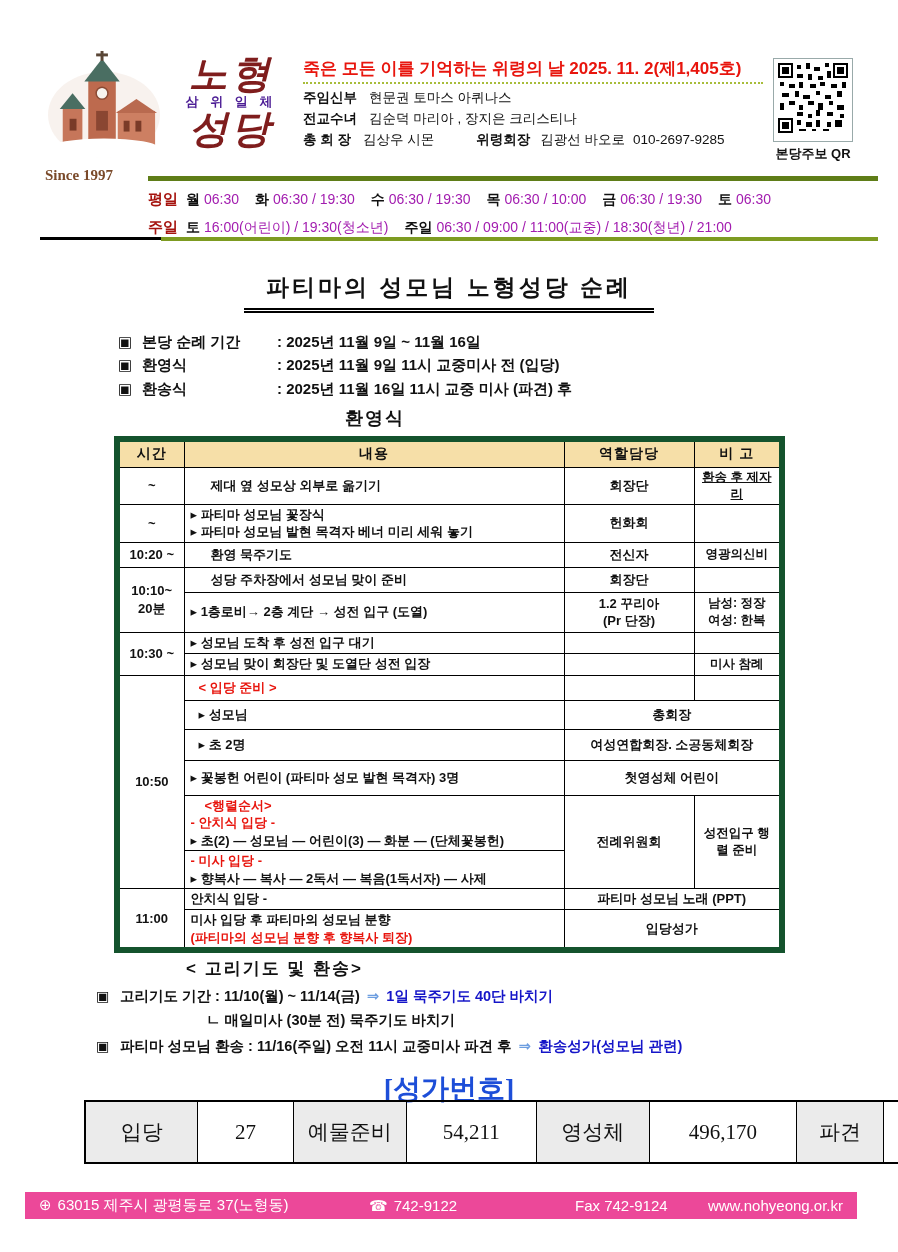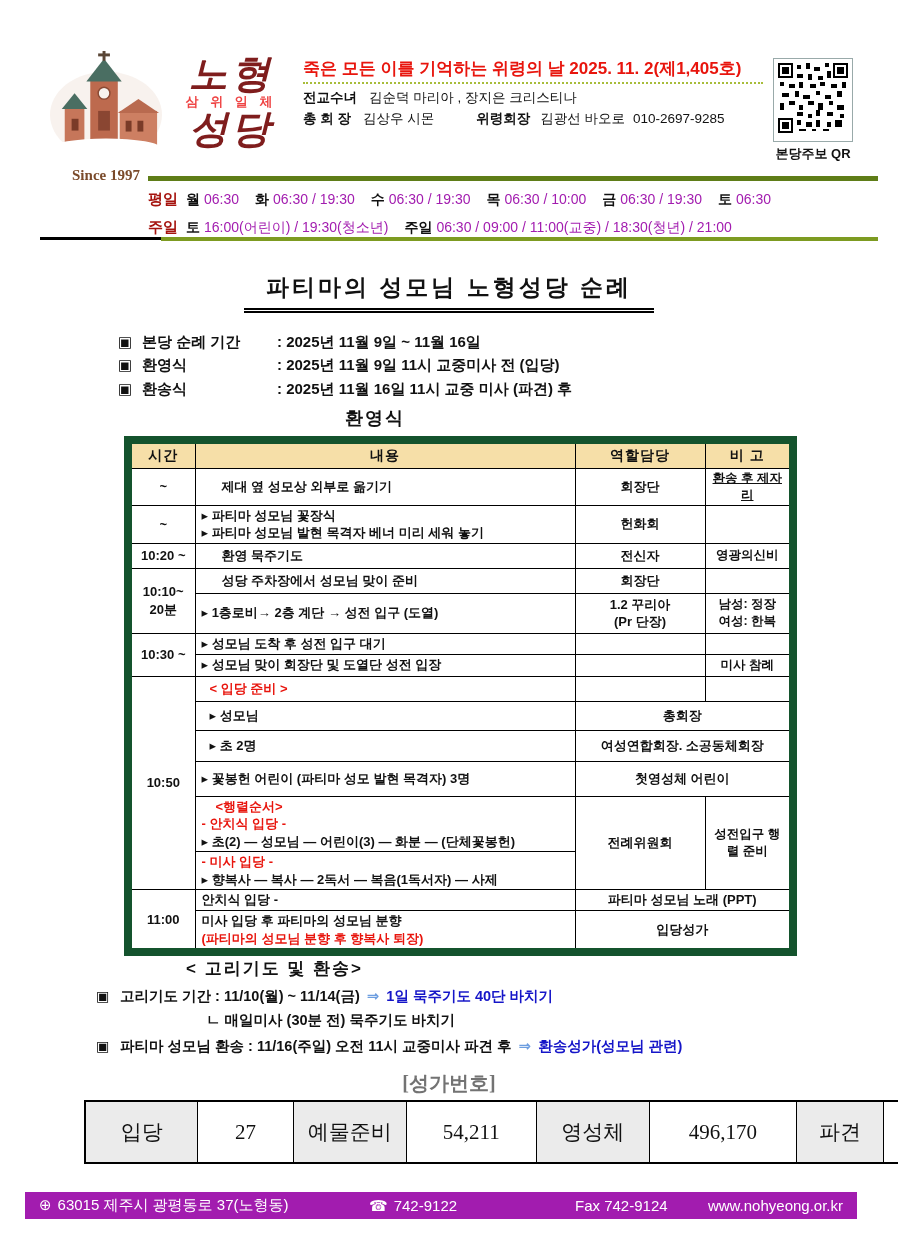--- a/index.html
+++ b/index.html
@@ -4,25 +4,25 @@
 <style>
   * { box-sizing: border-box; margin: 0; padding: 0; }
   body {
     width: 898px; height: 1252px; position: relative;
     background: #fff; overflow: hidden;
     font-family: "Liberation Sans", "DejaVu Sans", sans-serif;
     color: #111;
   }
   
   .hdr { position: absolute; left: 45px; top: 50px; width: 818px; display: flex; }
-  .hdr-left { width: 122px; text-align: center; }
+  .hdr-left { width: 122px; }
   .since { color: #7a4a2a; font-family: "Liberation Serif", serif; font-weight: bold; font-size: 15px; margin-top: 1px; }
   .logo { width: 128px; text-align: center; padding-top: 4px; }
   .logo-l1, .logo-l3 { color: #7f1d1d; font-weight: 800; font-size: 39px; line-height: 1.05; letter-spacing: 3px; font-style: italic; }
-  .logo-l2 { color: #ef4444; font-size: 13px; font-weight: bold; letter-spacing: 4px; line-height: 1.1; }
+  .logo-l2 { color: #4c1d95; font-size: 13px; font-weight: bold; letter-spacing: 4px; line-height: 1.1; }
   .info { width: 468px; padding-left: 8px; padding-top: 8px; }
   .issue-title { color: #e8150d; font-weight: 800; font-size: 17px; line-height: 1.25;
     border-bottom: 2px dotted #a8bd3a; padding-bottom: 3px; margin-bottom: 4px; }
   .staff-row { font-size: 13.5px; line-height: 1.55; display: flex; align-items: baseline; }
   .staff-role { font-weight: 800; margin-right: 12px; }
   .staff-role2 { font-weight: 800; margin-left: 42px; margin-right: 10px; }
   .staff-phone { margin-left: 8px; }
   .qr-wrap { width: 100px; text-align: center; padding-top: 8px; }
   .qr-frame { display: inline-block; border: 1px solid #9aa; padding: 4px; background: #fff; }
   .qr-label { font-size: 13px; font-weight: bold; margin-top: 3px; }
@@ -40,22 +40,22 @@
   .doc-title-wrap { position: absolute; top: 272px; left: 0; width: 898px; text-align: center; }
   .doc-title { display: inline-block; font-weight: 800; font-size: 23px; letter-spacing: 3px;
     border-bottom: 5px double #000; padding: 0 22px 5px 22px; }
   .bullets { position: absolute; left: 118px; top: 330px; font-size: 15px; font-weight: 800; }
   .bullet-line { display: flex; line-height: 1.55; }
   .bullet-mark { width: 24px; }
   .bullet-label { width: 135px; }
   
   .welcome-h { position: absolute; left: 185px; top: 406px; width: 380px; text-align: center;
     font-size: 18px; font-weight: 800; letter-spacing: 2px; }
-  table.wt { position: absolute; left: 124px; top: 436px; width: 665px;
-    border-collapse: collapse; border: 8px solid #14532d; table-layout: fixed; }
+  table.wt { position: absolute; left: 114px; top: 436px; width: 665px;
+    border-collapse: collapse; border: 6px solid #14532d; table-layout: fixed; }
   .wt td, .wt th { border: 1px solid #000; font-size: 13px; font-weight: 700; padding: 1px 4px; vertical-align: middle; }
   .wt th { background: #f6dfa8; font-size: 14px; height: 28px; letter-spacing: 1px; }
   .wt .c-time { text-align: center; }
   .wt .c-role, .wt .c-note { text-align: center; }
   .wt .c-note { font-size: 12.5px; }
   .wt .c-cont { text-align: left; padding-left: 6px; }
   .ind { padding-left: 26px !important; }
   .ind-sm { padding-left: 14px !important; }
   .red { color: #e8150d; }
   .ul { text-decoration: underline; }
@@ -63,29 +63,29 @@
   
   .farewell { position: absolute; left: 96px; top: 957px; width: 720px; font-weight: 800; }
   .fw-h { font-size: 17px; letter-spacing: 2px; margin-left: 90px; }
   .fw-line { display: flex; align-items: baseline; font-size: 14.5px; margin-top: 7px; white-space: nowrap; }
   .fw-bullet { width: 24px; }
   .fw-arrow { color: #6d9ee0; margin: 0 7px; font-size: 15px; }
   .fw-blue { color: #1515c8; }
   .fw-sub { margin-left: 110px; margin-top: 5px; font-size: 14.5px; }
   
   .hymn-h { position: absolute; top: 1070px; left: 0; width: 898px; text-align: center;
-    color: #737373; font-family: "Liberation Serif", serif; font-weight: bold; font-size: 20px; }
+    color: #1d4ed8; font-family: "Liberation Serif", serif; font-weight: bold; font-size: 28px; }
   table.ht { position: absolute; left: 84px; top: 1100px; width: 870px; height: 64px;
     border-collapse: collapse; border: 2px solid #000; table-layout: fixed;
     font-family: "Liberation Serif", serif; font-size: 21px; }
   .ht td { border: 1px solid #000; text-align: center; vertical-align: middle; padding: 2px; }
   .ht .lab { background: #ebebeb; }
   
   .footer { position: absolute; left: 25px; top: 1192px; width: 832px; height: 27px;
-    background: #a21caf; color: #fff; display: flex; align-items: center;
+    background: #ec4899; color: #fff; display: flex; align-items: center;
     font-size: 15px; padding: 0 14px; }
   .f-addr { flex: 0 0 330px; }
   .f-phone { flex: 0 0 170px; }
   .f-fax { flex: 1; margin-left: 36px; }
   .f-web { text-align: right; }
   .f-icon { margin-right: 6px; }
 </style>
 </head>
 <body>
 
@@ -114,20 +114,24 @@
   </div>
 
   <div class="logo">
     <div class="logo-l1">노형</div>
     <div class="logo-l2">삼 위 일 체</div>
     <div class="logo-l3">성당</div>
   </div>
 
   <div class="info">
     <div class="issue-title">죽은 모든 이를 기억하는 위령의 날 2025. 11. 2(제1,405호)</div>
+    <div class="staff-row">
+      <span class="staff-role">주임신부</span>
+      <span>현문권 토마스 아퀴나스</span>
+    </div>
     <div class="staff-row">
       <span class="staff-role">전교수녀</span>
       <span>김순덕 마리아 , 장지은 크리스티나</span>
     </div>
     <div class="staff-row">
       <span class="staff-role">총 회 장</span>
       <span>김상우 시몬</span>
       <span class="staff-role2">위령회장</span>
       <span>김광선 바오로</span>
       <span class="staff-phone">010-2697-9285</span>

